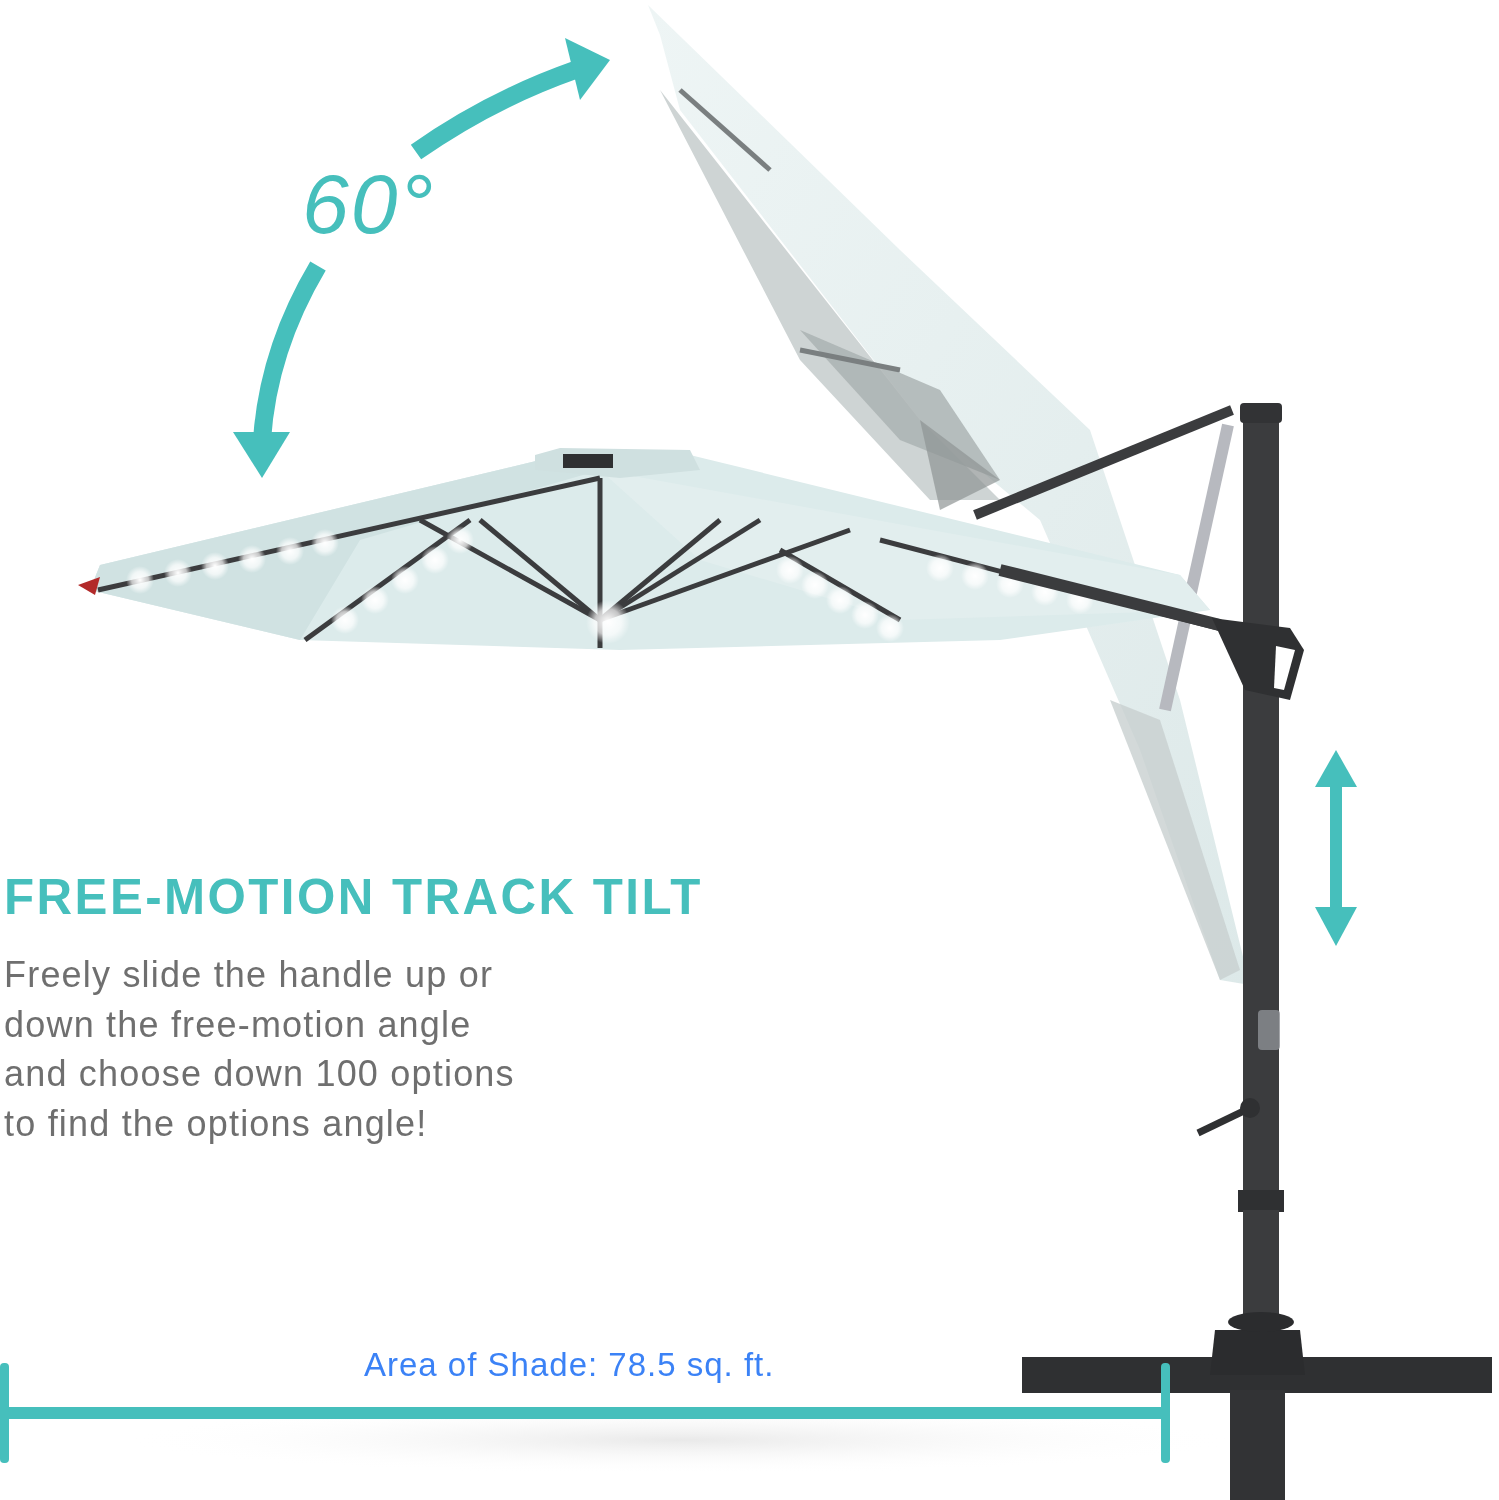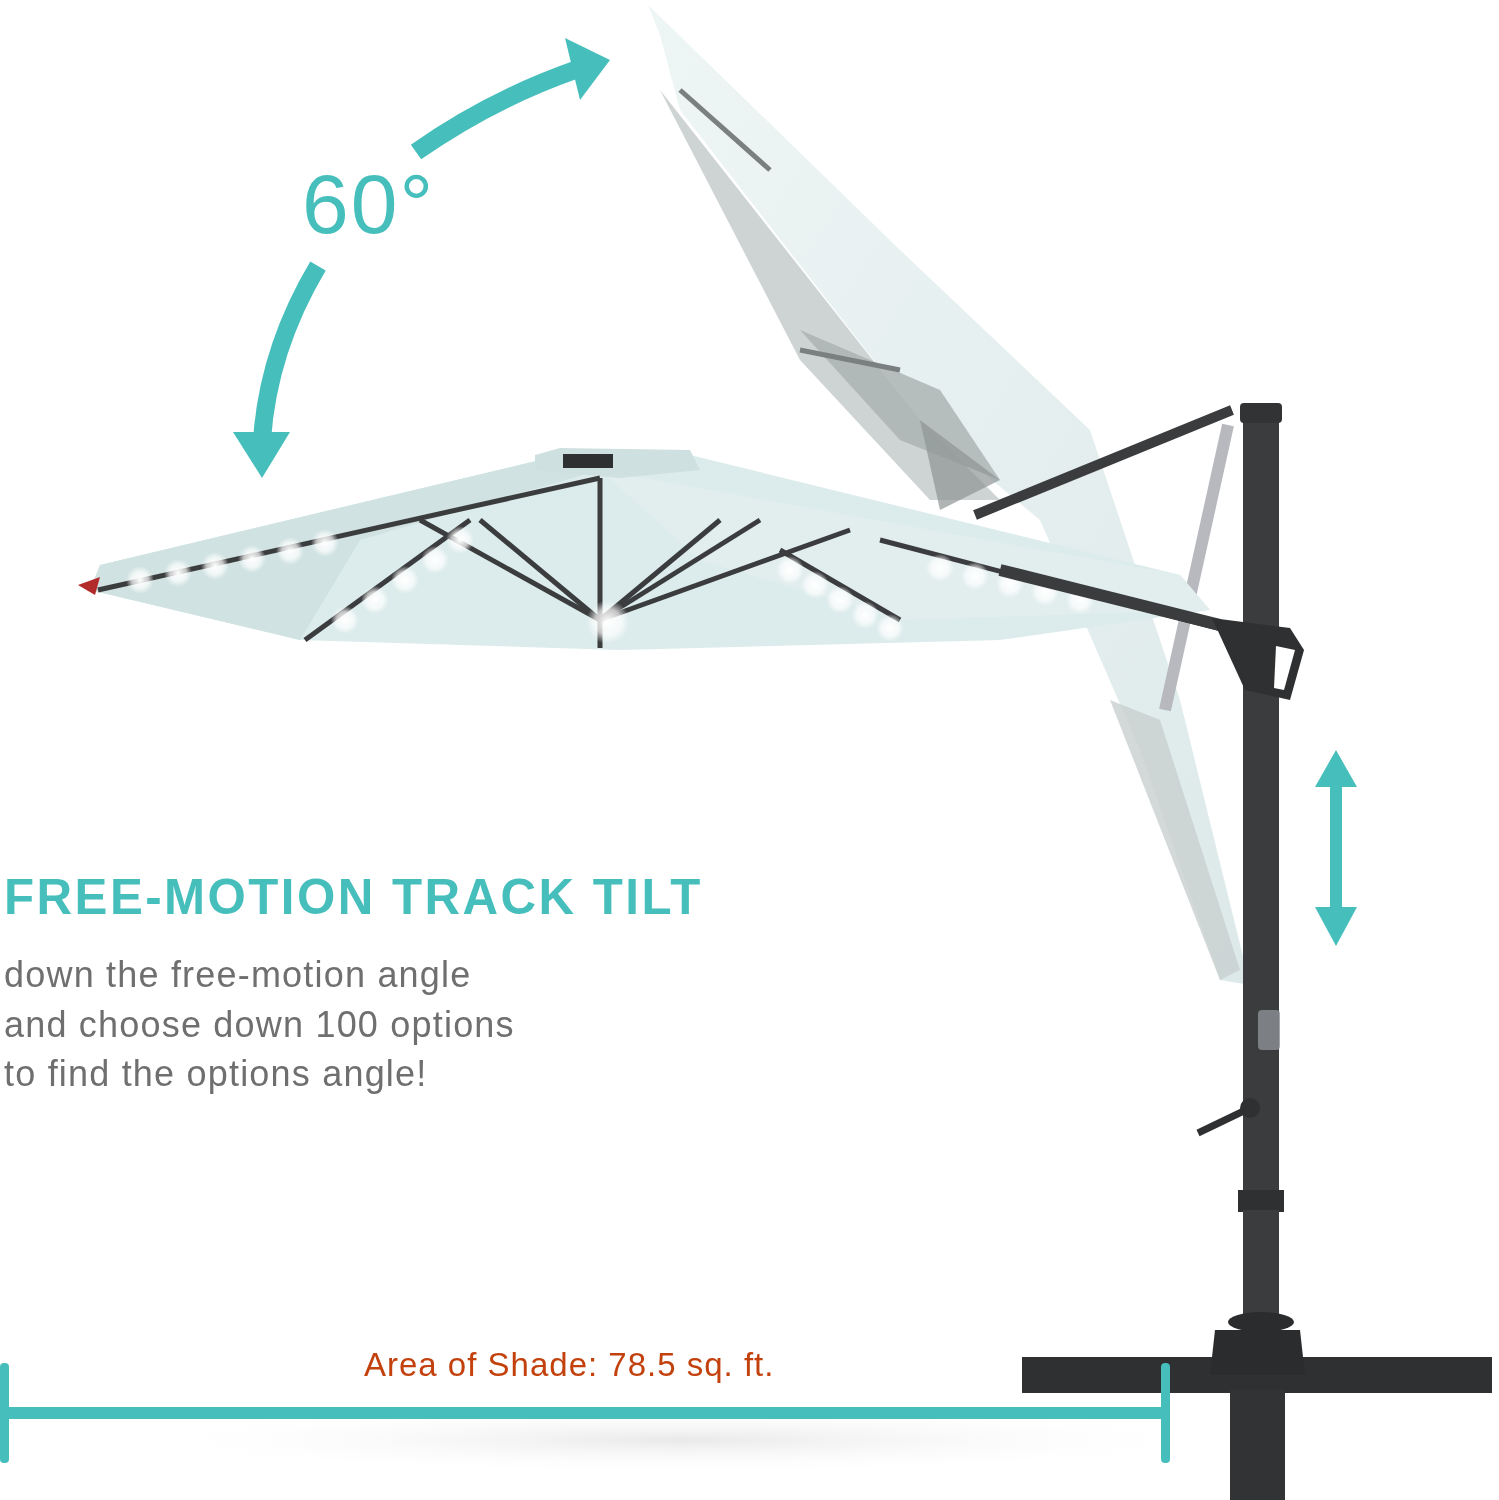--- a/index.html
+++ b/index.html
@@ -1,22 +1,22 @@
 <!DOCTYPE html>
 <html><head>
 <meta charset="utf-8">
 <style>
   html, body { margin: 0; padding: 0; background: #ffffff; }
   body { width: 1499px; height: 1500px; position: relative; overflow: hidden; font-family: "Liberation Sans", "DejaVu Sans", sans-serif; }
   .art { position: absolute; left: 0; top: 0; width: 1499px; height: 1500px; }
-  .angle-label { position: absolute; left: 302px; top: 162px; font-size: 84px; color: #46bfbc; font-weight: 400; letter-spacing: 2px; line-height: 1; }
+  .angle-label { position: absolute; left: 302px; top: 162px; font-size: 84px; color: #46bfbc; font-weight: 400; letter-spacing: 2px; line-height: 1; font-style: italic; }
   .headline { position: absolute; left: 4px; top: 872px; font-size: 50px; color: #46bfbc; font-weight: 700; letter-spacing: 2.5px; line-height: 1; white-space: nowrap; transform: scaleX(0.985); transform-origin: left; }
   .desc { position: absolute; left: 4px; top: 950px; width: 620px; font-size: 36px; line-height: 49.5px; color: #6f6f6f; font-weight: 400; letter-spacing: 1.2px; }
   .desc span { display: block; white-space: nowrap; }
-  .shade-label { position: absolute; left: 364px; top: 1348px; font-size: 33px; color: #c2410c; letter-spacing: 1px; line-height: 1; white-space: nowrap; }
+  .shade-label { position: absolute; left: 364px; top: 1348px; font-size: 33px; color: #3b82f6; letter-spacing: 1px; line-height: 1; white-space: nowrap; }
 </style>
 </head>
 <body>
 
 <svg class="art" viewBox="0 0 1499 1500" xmlns="http://www.w3.org/2000/svg">
   <defs>
     <radialGradient id="glow" cx="50%" cy="50%" r="50%">
       <stop offset="0%" stop-color="#ffffff" stop-opacity="1"></stop>
       <stop offset="60%" stop-color="#ffffff" stop-opacity="0.7"></stop>
       <stop offset="100%" stop-color="#ffffff" stop-opacity="0"></stop>
@@ -138,18 +138,19 @@
     <rect x="0" y="1363" width="9" height="100" rx="4"></rect>
     <rect x="1161" y="1363" width="9" height="100" rx="4"></rect>
   </g>
 </svg>
 
 <div class="angle-label">60°</div>
 
 <div class="headline">FREE-MOTION TRACK TILT</div>
 
 <div class="desc">
+  <span>Freely slide the handle up or</span>
   <span>down the free-motion angle</span>
   <span>and choose down 100 options</span>
   <span>to find the options angle!</span>
 </div>
 
 <div class="shade-label">Area of Shade: 78.5 sq. ft.</div>
 
 </body></html>

